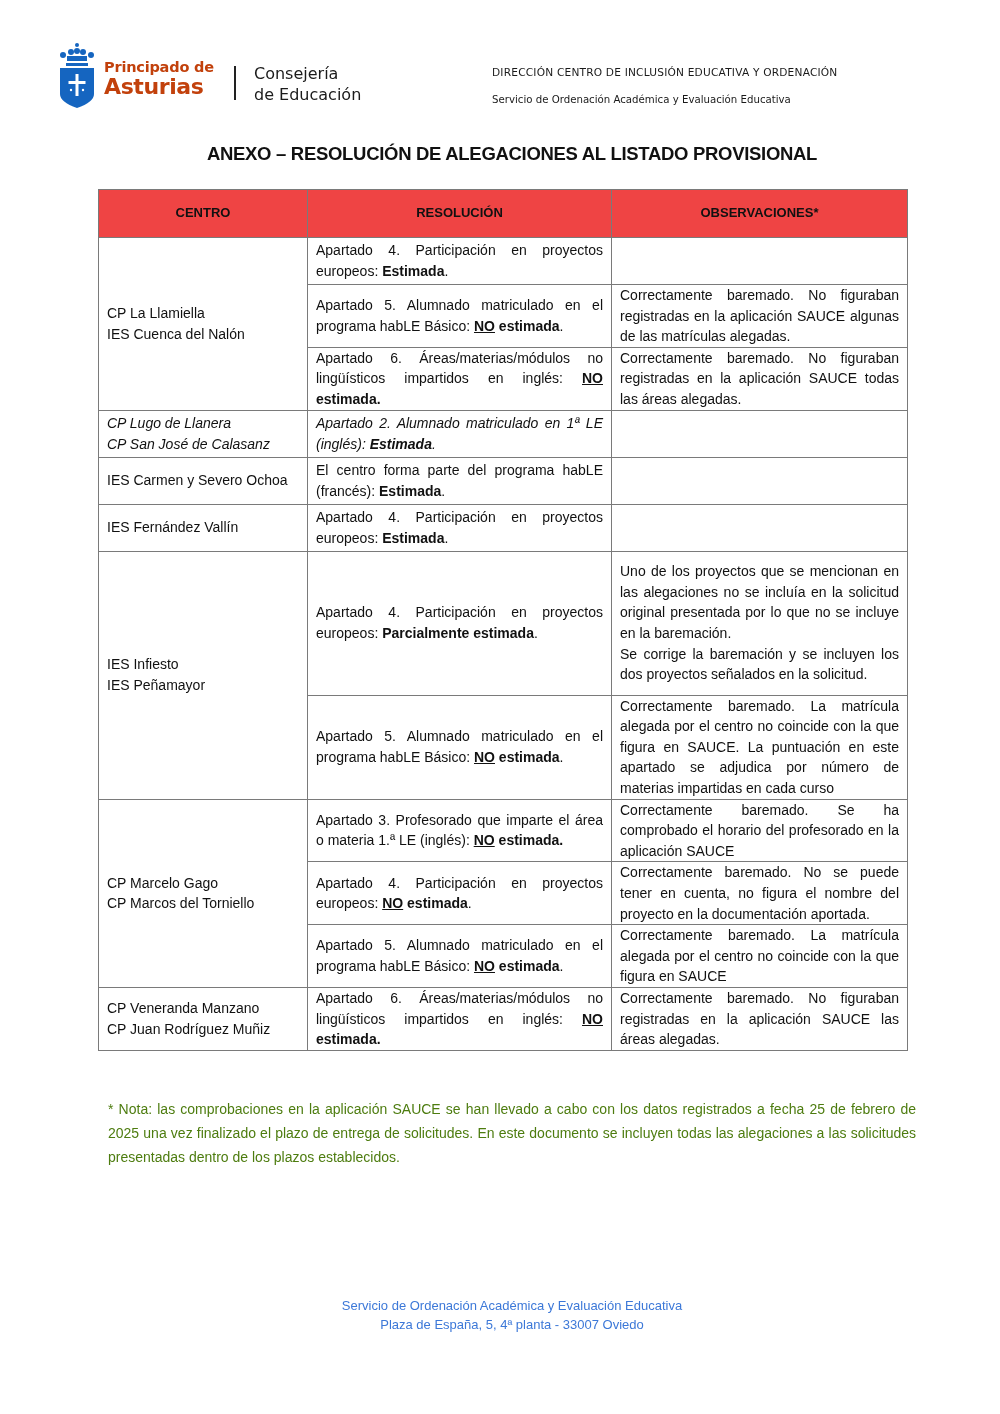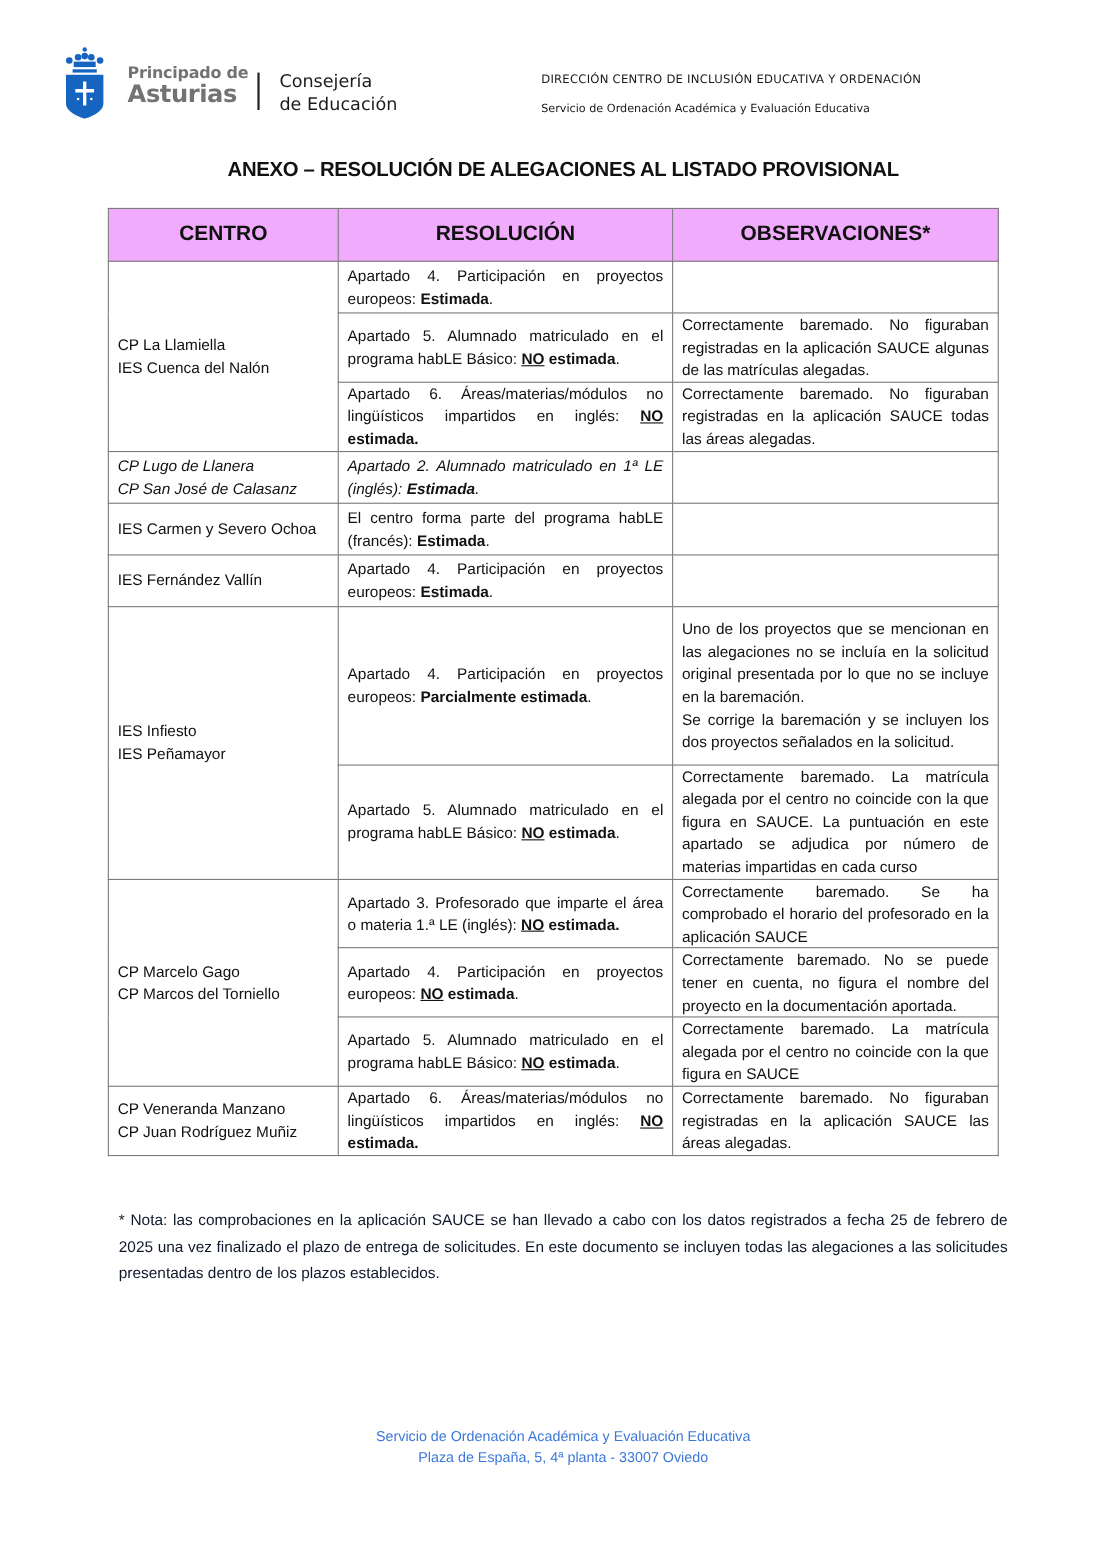--- a/index.html
+++ b/index.html
@@ -1,42 +1,42 @@
 <!DOCTYPE html>
 <html><head>
 <meta charset="utf-8">
 <style>
   html, body { margin: 0; padding: 0; background: #ffffff; }
   body { width: 1000px; height: 1414px; position: relative; overflow: hidden; font-family: "Liberation Sans", sans-serif; color: #111; }
 
   .header { position: absolute; left: 0; top: 0; width: 1000px; height: 130px; }
   .logo { position: absolute; left: 58px; top: 42px; width: 38px; height: 66px; }
-  .brand { position: absolute; left: 116px; top: 60px; color: #737373; line-height: 1; }
+  .brand { position: absolute; left: 104px; top: 60px; color: #c2410c; line-height: 1; }
   .brand .l1 { font-family: "DejaVu Sans", sans-serif; font-size: 14.5px; font-weight: bold; letter-spacing: -0.2px; }
   .brand .l2 { font-family: "DejaVu Sans", sans-serif; font-size: 22px; font-weight: bold; margin-top: 1px; letter-spacing: -0.4px; }
   .brand-divider { position: absolute; left: 234px; top: 66px; width: 2px; height: 34px; background: #222; }
   .consejeria { position: absolute; left: 254px; top: 63px; color: #1b1b1b; font-family: "DejaVu Sans", sans-serif; font-size: 16px; line-height: 21px; }
   .org { position: absolute; left: 492px; top: 66px; font-family: "DejaVu Sans", sans-serif; color: #1a1a1a; }
   .org .dg { font-size: 10.6px; letter-spacing: 0.2px; }
   .org .srv { font-size: 10.2px; margin-top: 16px; }
 
   .title { position: absolute; left: 0; top: 143px; width: 1024px; text-align: center; font-family: "Liberation Sans", sans-serif; font-weight: bold; font-size: 18.5px; letter-spacing: -0.3px; color: #111; }
 
   table.res { position: absolute; left: 98px; top: 189px; width: 810px; border-collapse: collapse; font-family: "Liberation Sans", sans-serif; font-size: 14px; line-height: 20.6px; }
   table.res th, table.res td { border: 1px solid #7a7a7a; padding: 0 8px; vertical-align: middle; }
-  table.res th { background: #f0abfc; height: 47px; font-weight: bold; font-size: 19px; text-align: center; margin-left: 23px; }
+  table.res th { background: #ef4444; height: 47px; font-weight: bold; font-size: 13px; text-align: center; margin-left: 23px; }
   table.res td.c-centro { width: 192px; text-align: left; }
   table.res td.c-res { width: 287px; text-align: justify; }
   table.res td.c-obs { text-align: justify; }
   .jl { text-align-last: left; }
   .status { font-weight: bold; }
   .no { text-decoration: underline; font-weight: bold; }
   .centro-line { display: block; }
 
-  .note { position: absolute; left: 108px; top: 1097px; width: 808px; font-family: "Liberation Sans", sans-serif; font-size: 14px; line-height: 24px; text-align: justify; text-align-last: left; color: #0f172a; }
+  .note { position: absolute; left: 108px; top: 1097px; width: 808px; font-family: "Liberation Sans", sans-serif; font-size: 14px; line-height: 24px; text-align: justify; text-align-last: left; color: #4d7c0f; }
 
   .footer { position: absolute; left: 0; top: 1296px; width: 1024px; text-align: center; font-family: "Liberation Sans", sans-serif; font-size: 13px; line-height: 19px; color: #3c78d8; }
 </style>
 </head>
 <body>
 
 <div class="header">
   <svg class="logo" viewBox="0 0 38 66">
     <circle cx="19" cy="3" r="2" fill="#1565c0"></circle>
     <circle cx="5" cy="13" r="3" fill="#1565c0"></circle>

